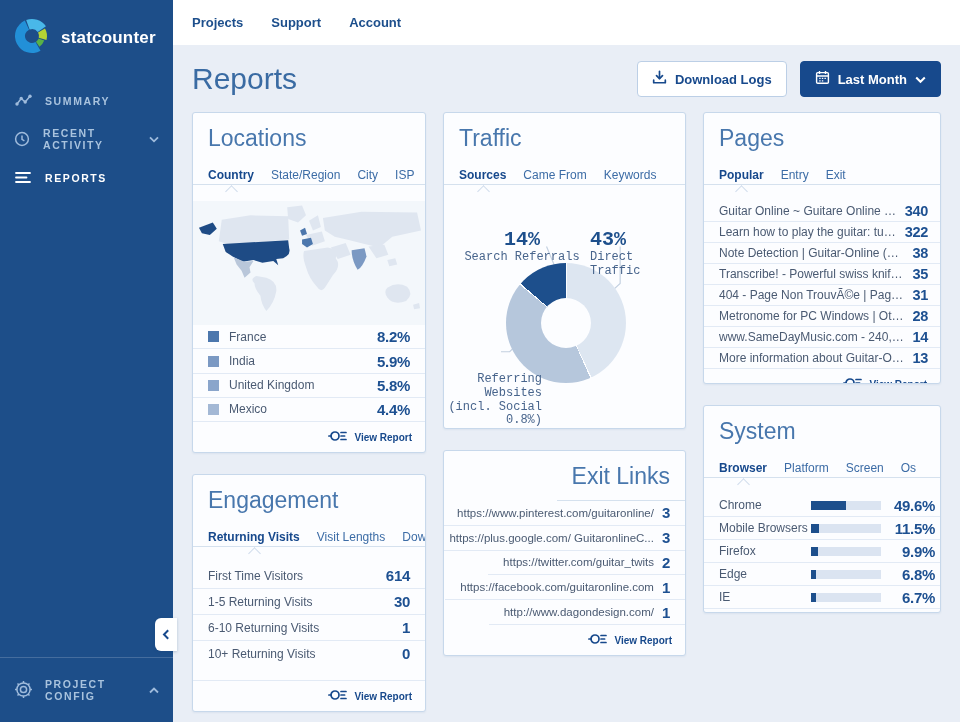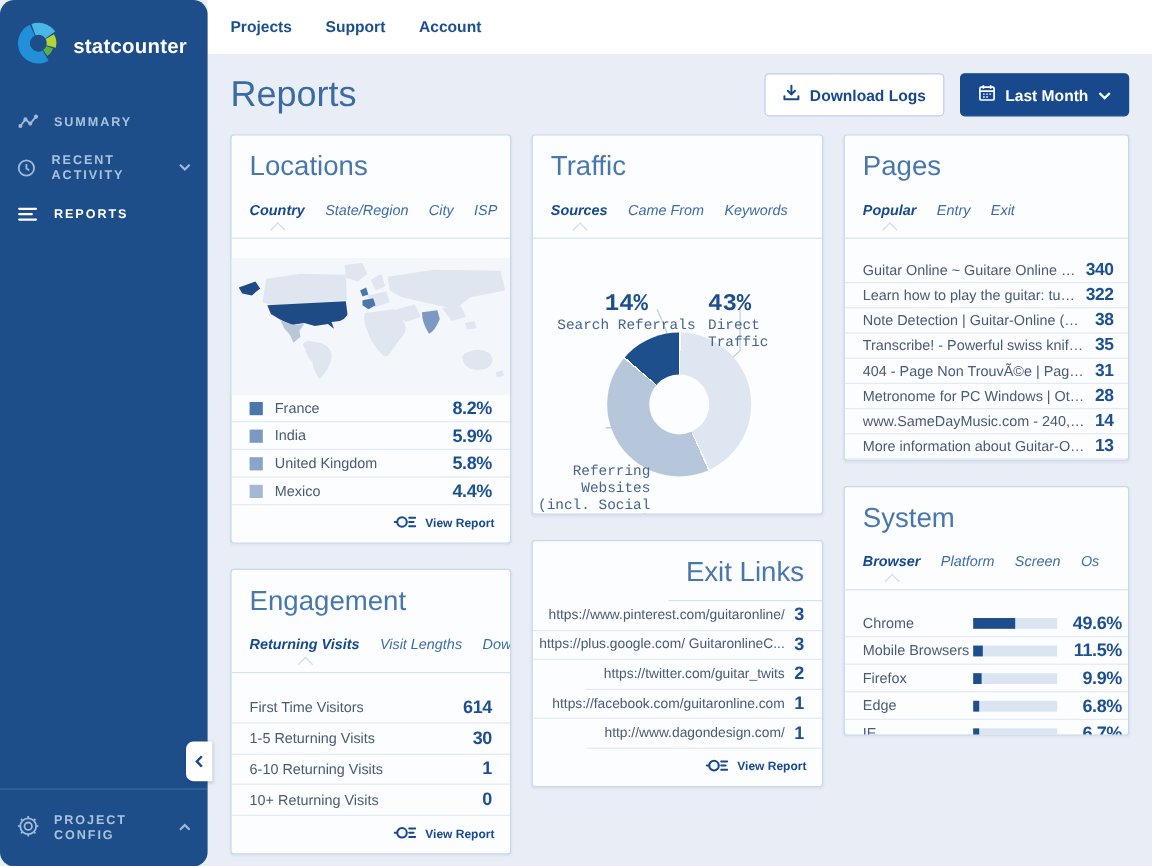--- a/index.html
+++ b/index.html
@@ -1,21 +1,21 @@
 <!DOCTYPE html>
 <html><head>
 <meta charset="utf-8">
 <style>
   * { margin:0; padding:0; box-sizing:border-box; }
   html,body { width:960px; height:722px; overflow:hidden; }
   body { font-family:"Liberation Sans", sans-serif; background:#e9eef6; color:#4a5a72; }
   .app { display:flex; width:960px; height:722px; }
 
   
-  .sidebar { position:relative; width:173px; min-width:173px; height:722px; background:#1d4e89; color:#a9c3de;border-radius:12px; }
+  .sidebar { position:relative; width:173px; min-width:173px; height:722px; background:#1d4e89; color:#a9c3de; }
   .brand { display:flex; align-items:center; gap:9px; padding:16px 10px 24px 12px; }
   .brand-name { color:#fff; font-size:17px; font-weight:700; letter-spacing:.2px; }
   .nav-item { display:flex; align-items:center; gap:13px; padding:10px 14px; font-size:10.5px; font-weight:700; letter-spacing:1.6px; cursor:pointer; }
   .nav-item .ico { width:18px; display:flex; justify-content:center; }
   .nav-item.active { color:#fff; }
   .nav-item svg { stroke:#9fbbdc; }
   .nav-item.active svg { stroke:#fff; }
   .side-collapse { position:absolute; left:155px; top:618px; width:22px; height:33px; background:#fff; border-radius:6px 0 0 6px; display:flex; align-items:center; justify-content:center; box-shadow:0 1px 3px rgba(20,60,110,.25); cursor:pointer; }
   .side-footer { position:absolute; left:0; right:0; bottom:0; border-top:1px solid rgba(255,255,255,.18); padding:20px 14px; display:flex; align-items:center; gap:12px; font-size:10.5px; font-weight:700; letter-spacing:1.6px; cursor:pointer; }
 
@@ -32,21 +32,21 @@
   .btn-dark { background:#17498c; border:1px solid #17498c; color:#fff; }
 
   .grid { display:flex; gap:17px; align-items:flex-start; }
   .col { display:flex; flex-direction:column; gap:21px; }
   .col1 { width:234px; } .col2 { width:243px; } .col3 { width:238px; }
 
   
   .card { background:#fcfdff; border:1px solid #c7d8eb; border-radius:3px; box-shadow:0 1px 2px rgba(27,78,140,.07); display:flex; flex-direction:column; overflow:hidden; }
   .card-head { padding:12px 15px 0; }
   .card-title { font-size:23px; font-weight:400; color:#4877ad; margin-bottom:8px; }
-  .tabs { display:flex; gap:17px; padding-bottom:16px; border-bottom:1px solid #d5e1ee; margin:16px -15px; padding-left:15px; padding-right:15px;font-style:italic; }
+  .tabs { display:flex; gap:17px; padding-bottom:2px; border-bottom:1px solid #d5e1ee; margin:16px -15px; padding-left:15px; padding-right:15px; }
   .tab { font-size:12px; color:#3c6ca6; cursor:pointer; white-space:nowrap; }
   .tab.active { color:#16488c; font-weight:700; position:relative; }
   .tab.active::after { content:""; position:absolute; left:50%; margin-left:-4px; bottom:-14px; width:8px; height:8px; background:#fcfdff; border-left:1px solid #cfdcec; border-top:1px solid #cfdcec; transform:rotate(45deg); }
   .plain-head { border-bottom:1px solid #d5e1ee; }
   .row { display:flex; align-items:center; justify-content:space-between; padding:4px 15px; border-bottom:1px solid #e2eaf5; min-height:23px; }
   .row-label { font-size:12px; color:#4a5a72; white-space:nowrap; overflow:hidden; text-overflow:ellipsis; }
   .row-value { font-size:15px; font-weight:700; color:#1d5091; font-stretch:condensed; letter-spacing:-.3px; margin-left:8px; }
   .swatch { width:11px; height:11px; margin-right:10px; flex:none; }
   .with-swatch { display:flex; align-items:center; flex:1; min-width:0; }
   .card-footer { margin-top:auto; padding:7px 13px; display:flex; justify-content:flex-end; align-items:center; gap:7px; cursor:pointer; }

